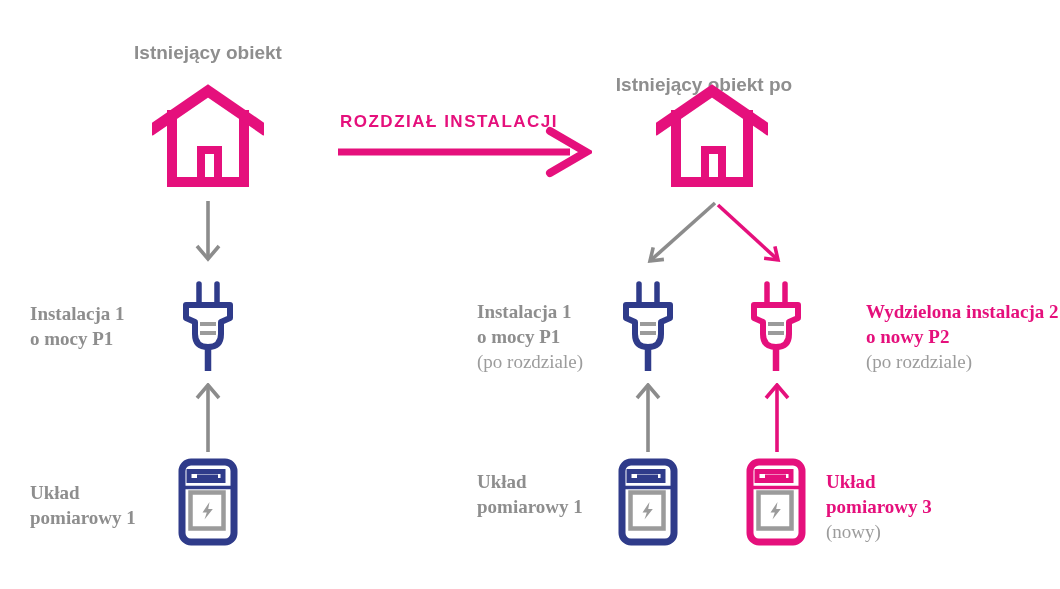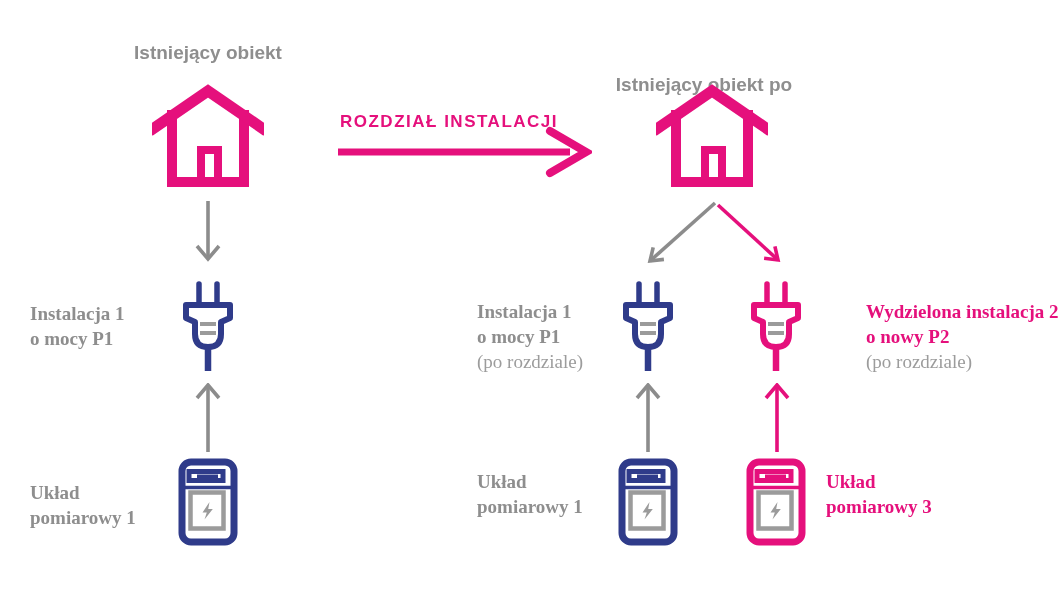--- a/index.html
+++ b/index.html
@@ -156,15 +156,16 @@
     <rect class="sp" stroke-width="5" x="11" y="13.5" width="34" height="9"></rect>
     <rect class="fp" x="19" y="16.5" width="21" height="3.5"></rect>
     <path class="sp" stroke-width="3.5" d="M 4,29.5 H 56"></path>
     <rect class="sg" stroke-width="4.5" x="12.5" y="34.5" width="33" height="36"></rect>
     <path class="fg" d="M31.5 44 L24.5 54.5 L28.8 54.5 L26.5 61.5 L34.8 51 L30.2 51 Z"></path>
   </svg>
 
   <div class="abs lbl" style="left:826px;top:469px;">
     <span class="bold-pink">Układ</span>
     <span class="bold-pink">pomiarowy 3</span>
+    <span class="reg-gray">(nowy)</span>
   </div>
 
 </div>
 
 </body></html>

